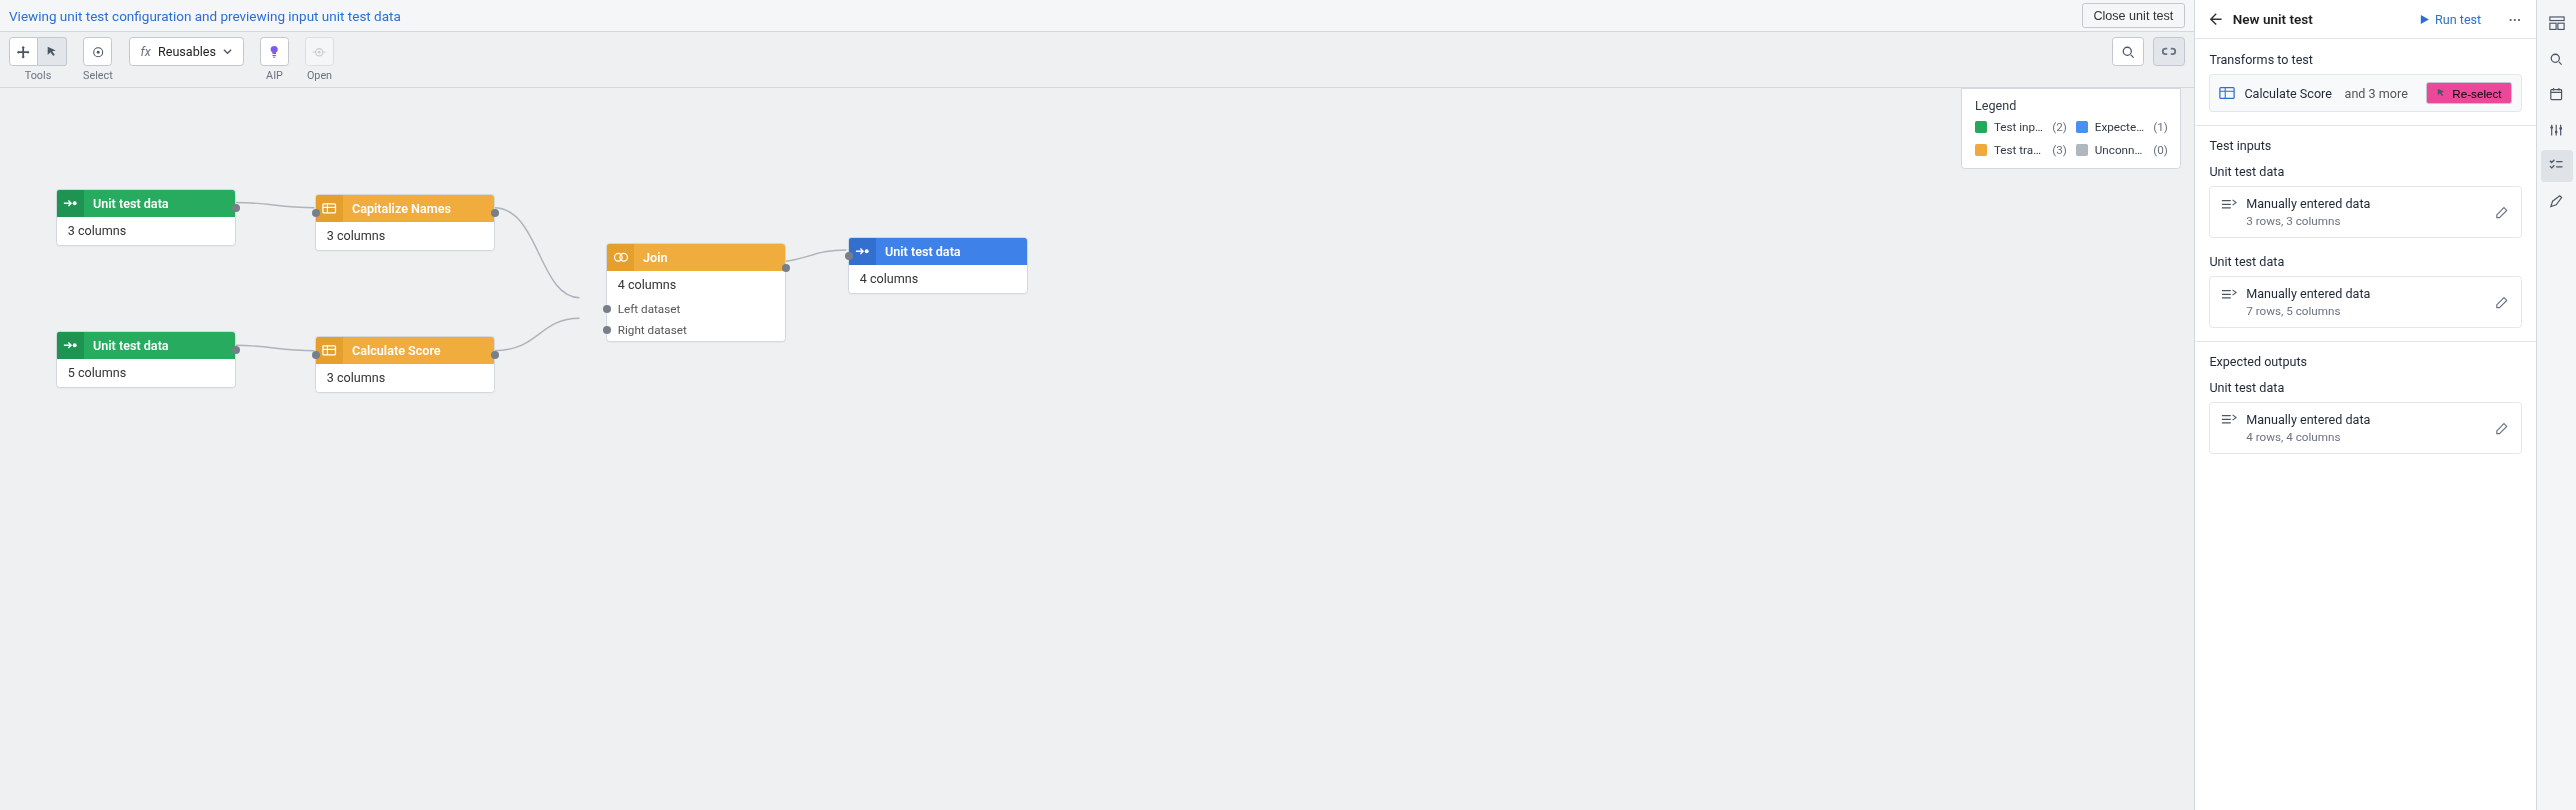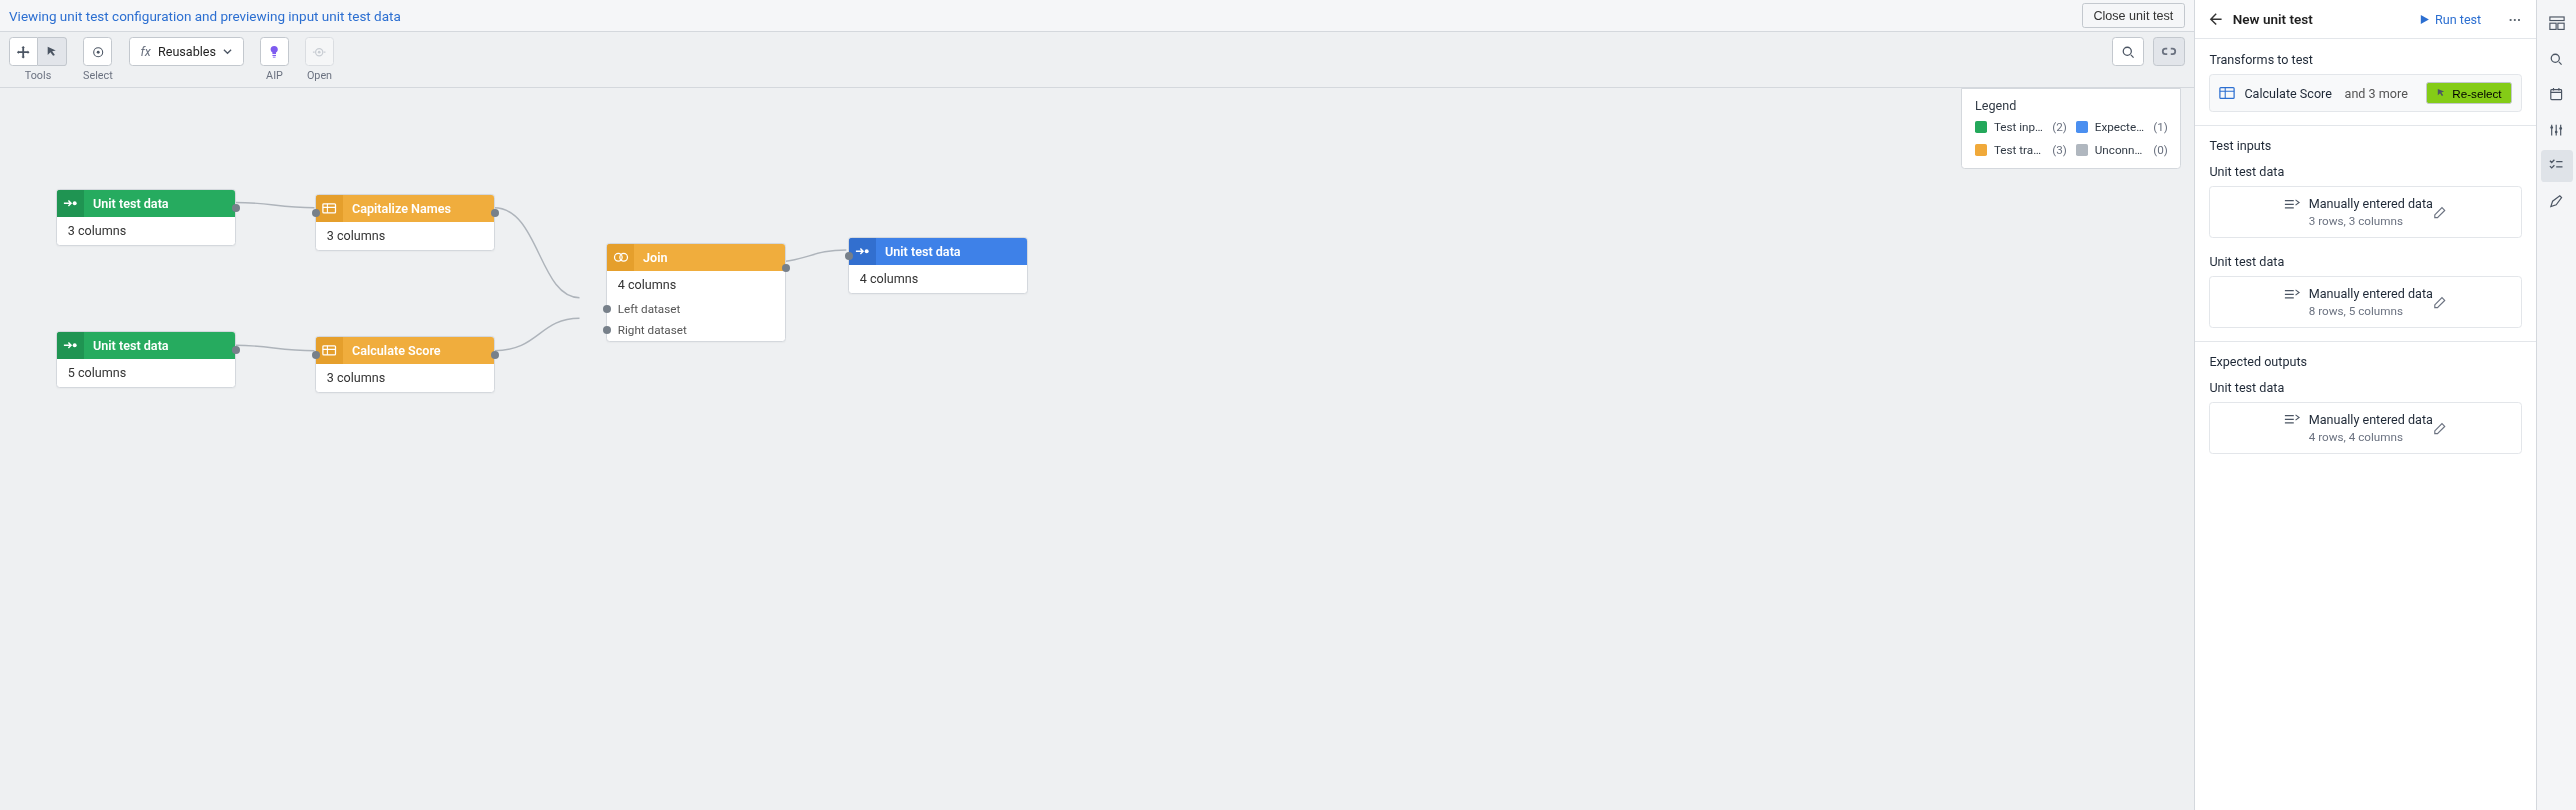--- a/index.html
+++ b/index.html
@@ -69,23 +69,23 @@
   .run-test { color:#2c6fd1; display:flex; align-items:center; gap:5.4px; cursor:pointer; font-size:12.6px; }
   .more-btn { cursor:pointer; color:#5f6872; width:20px; text-align:center; letter-spacing:0.9px; font-weight:700; }
 
   .sp-section-heading { font-weight:400; font-size:12.6px; padding:12.6px 14.4px 7.2px 14.4px; color:#1f2937; }
   .sp-sub { font-size:12.6px; color:#1f2937; padding:3.6px 14.4px 7.2px 14.4px; }
   .transform-row { margin:0 14.4px 12.6px 14.4px; display:flex; align-items:center; justify-content:space-between; border:0.9px solid #e3e6ea; border-radius:3.6px; padding:7.2px 9px; background:#f8f9fa; }
   .transform-left { display:flex; align-items:center; gap:9px; }
   .transform-icon { width:16px; height:16px; color:#2c6fd1; }
   .transform-main { font-size:12.6px; color:#1f2937; }
   .transform-more { color:#555; font-size:12.6px; margin-left:3.6px; }
-  .reselect-btn { border:0.9px solid #c3c8ce; background:#84cc16; border-radius:2.7px; padding:3.6px 9px; font-size:11.7px; display:flex; align-items:center; gap:5.4px; cursor:pointer; }
-
-  .card { margin:0 14.4px 12.6px 14.4px; border:0.9px solid #e3e6ea; border-radius:3.6px; padding:9px 10.8px; display:flex; align-items:center; justify-content:center; }
+  .reselect-btn { border:0.9px solid #c3c8ce; background:#ec4899; border-radius:2.7px; padding:3.6px 9px; font-size:11.7px; display:flex; align-items:center; gap:5.4px; cursor:pointer; }
+
+  .card { margin:0 14.4px 12.6px 14.4px; border:0.9px solid #e3e6ea; border-radius:3.6px; padding:9px 10.8px; display:flex; align-items:center; justify-content:space-between; }
   .card-left { display:flex; flex-direction:column; gap:2.7px; }
   .card-top { display:flex; align-items:center; gap:9px; font-size:12.6px; color:#1f2937; }
   .card-meta { font-size:11.7px; color:#6b7280; margin-left:25px; }
   .pencil { color:#6b7280; cursor:pointer; }
 
   .divider { height:0.9px; background:#e3e6ea; margin:0; }
 
   
   .icon-rail { width:40px; background:#f4f5f7; border-left:0.9px solid #d4d8dd; display:flex; flex-direction:column; align-items:center; padding-top:7.2px; gap:3.6px; }
   .rail-btn { width:32px; height:32px; display:flex; align-items:center; justify-content:center; cursor:pointer; border-radius:3.6px; color:#4b5563; }
@@ -382,21 +382,21 @@
     <div class="sp-sub">Unit test data</div>
     <div class="card">
       <div class="card-left">
         <div class="card-top">
           <svg width="16" height="12.6" viewBox="0 0 18 14">
               <path d="M1 3h10M1 7h10M1 11h10" stroke="#4b5563" stroke-width="1.4"></path>
               <path d="M13 2l4 3-4 3" fill="none" stroke="#4b5563" stroke-width="1.2"></path>
             </svg>
           <span>Manually entered data</span>
         </div>
-        <span class="card-meta">8 rows, 5 columns</span>
+        <span class="card-meta">7 rows, 5 columns</span>
       </div>
       <svg class="pencil" width="14.4" height="14.4" viewBox="0 0 16 16">
           <path d="M2 11l8-8 3 3-8 8H2v-3z" fill="none" stroke="#6b7280" stroke-width="1.3"></path>
         </svg>
     </div>
 
     <div class="divider"></div>
     <div class="sp-section-heading">Expected outputs</div>
 
     <div class="sp-sub">Unit test data</div>

